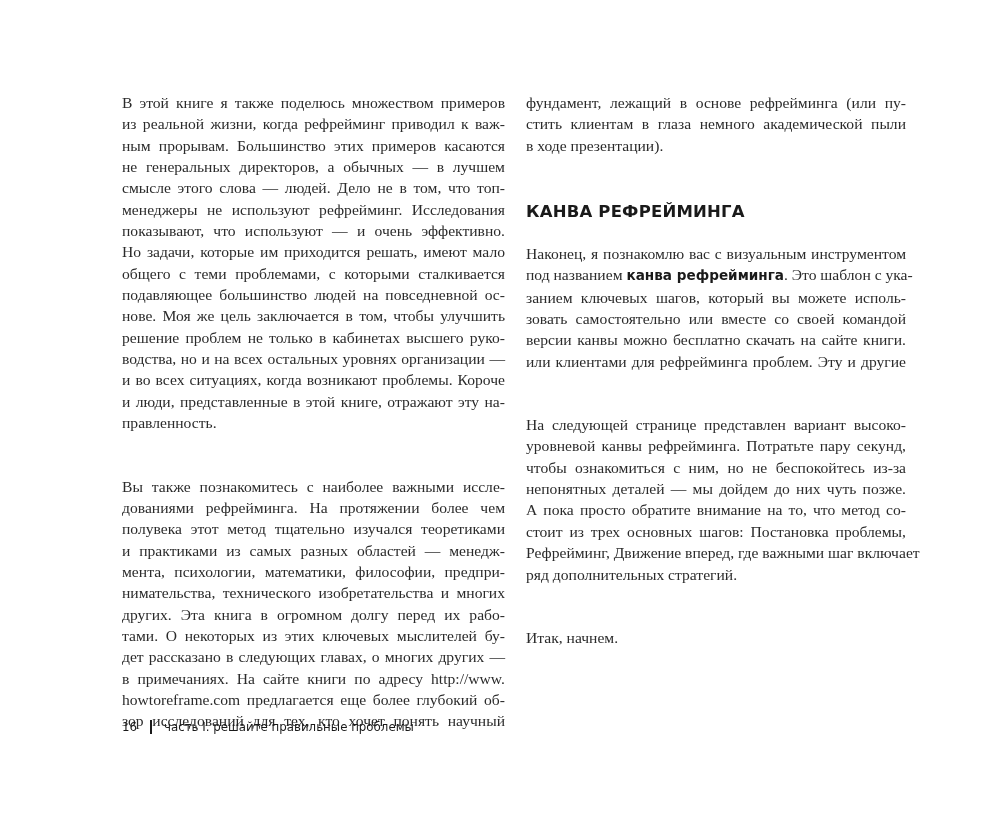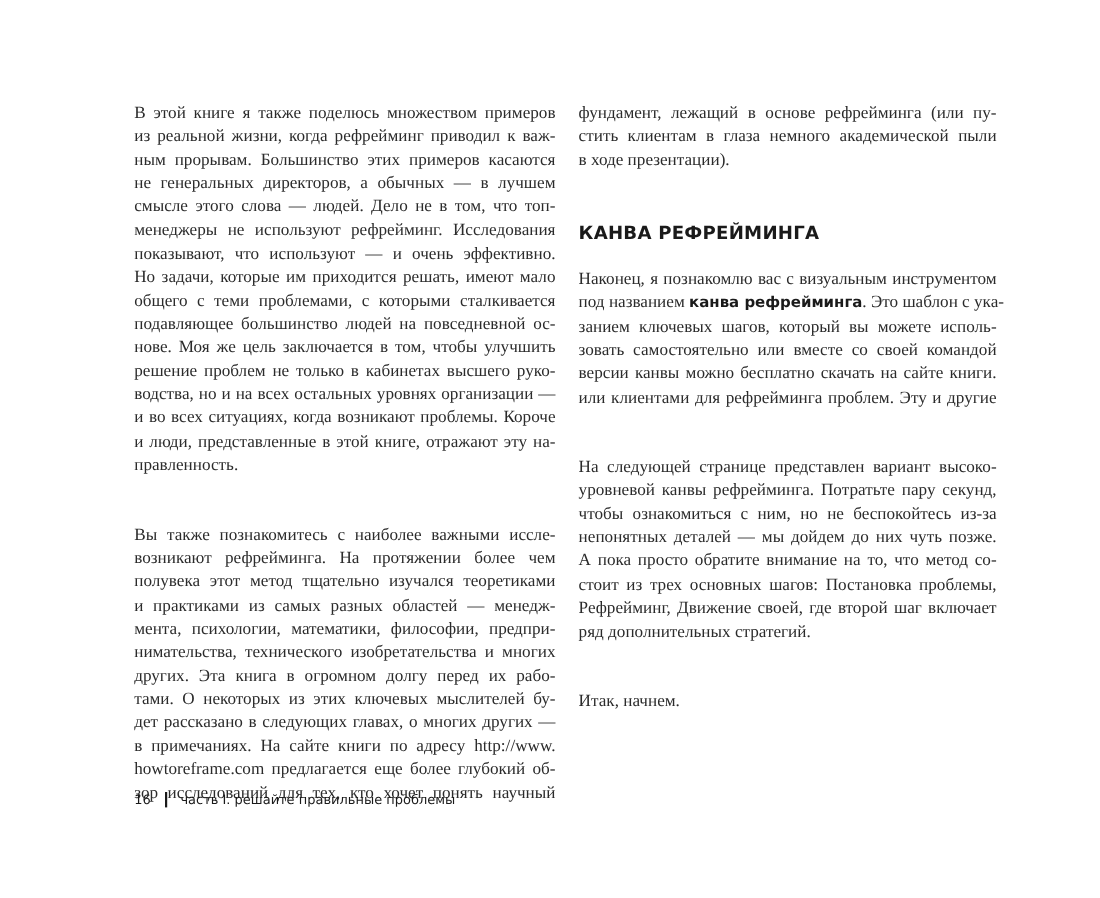--- a/index.html
+++ b/index.html
@@ -34,21 +34,21 @@
       <span class="ln">нове. Моя же цель заключается в том, чтобы улучшить</span>
       <span class="ln">решение проблем не только в кабинетах высшего руко-</span>
       <span class="ln">водства, но и на всех остальных уровнях организации —</span>
       <span class="ln">и во всех ситуациях, когда возникают проблемы. Короче</span>
       <span class="ln">и люди, представленные в этой книге, отражают эту на-</span>
       <span class="ln last">правленность.</span>
     </p>
   <div class="gap2"></div>
   <p id="lp1">
       <span class="ln">Вы также познакомитесь с наиболее важными иссле-</span>
-      <span class="ln">возникают рефрейминга. На протяжении более чем</span>
+      <span class="ln">дованиями рефрейминга. На протяжении более чем</span>
       <span class="ln">полувека этот метод тщательно изучался теоретиками</span>
       <span class="ln">и практиками из самых разных областей — менедж-</span>
       <span class="ln">мента, психологии, математики, философии, предпри-</span>
       <span class="ln">нимательства, технического изобретательства и многих</span>
       <span class="ln">других. Эта книга в огромном долгу перед их рабо-</span>
       <span class="ln">тами. О некоторых из этих ключевых мыслителей бу-</span>
       <span class="ln">дет рассказано в следующих главах, о многих других —</span>
       <span class="ln">в примечаниях. На сайте книги по адресу http://www.</span>
       <span class="ln">howtoreframe.com предлагается еще более глубокий об-</span>
       <span class="ln">зор исследований для тех, кто хочет понять научный</span>
@@ -70,21 +70,21 @@
     <span id="rp1rest"><span class="ln">занием ключевых шагов, который вы можете исполь-</span><span class="ln">зовать самостоятельно или вместе со своей командой</span><span class="ln">версии канвы можно бесплатно скачать на сайте книги.</span><span class="ln">или клиентами для рефрейминга проблем. Эту и другие</span></span>
   </p>
   <div class="gap2"></div>
   <p id="rp2">
       <span class="ln">На следующей странице представлен вариант высоко-</span>
       <span class="ln">уровневой канвы рефрейминга. Потратьте пару секунд,</span>
       <span class="ln">чтобы ознакомиться с ним, но не беспокойтесь из-за</span>
       <span class="ln">непонятных деталей — мы дойдем до них чуть позже.</span>
       <span class="ln">А пока просто обратите внимание на то, что метод со-</span>
       <span class="ln">стоит из трех основных шагов: Постановка проблемы,</span>
-      <span class="ln">Рефрейминг, Движение своей, где второй шаг включает</span>
+      <span class="ln">Рефрейминг, Движение вперед, где важными шаг включает</span>
       <span class="ln last">ряд дополнительных стратегий.</span>
     </p>
   <div class="gap2"></div>
   <p>
       <span class="ln last">Итак, начнем.</span>
     </p>
 </div>
 
 <div class="footer">
   <span>16</span>

